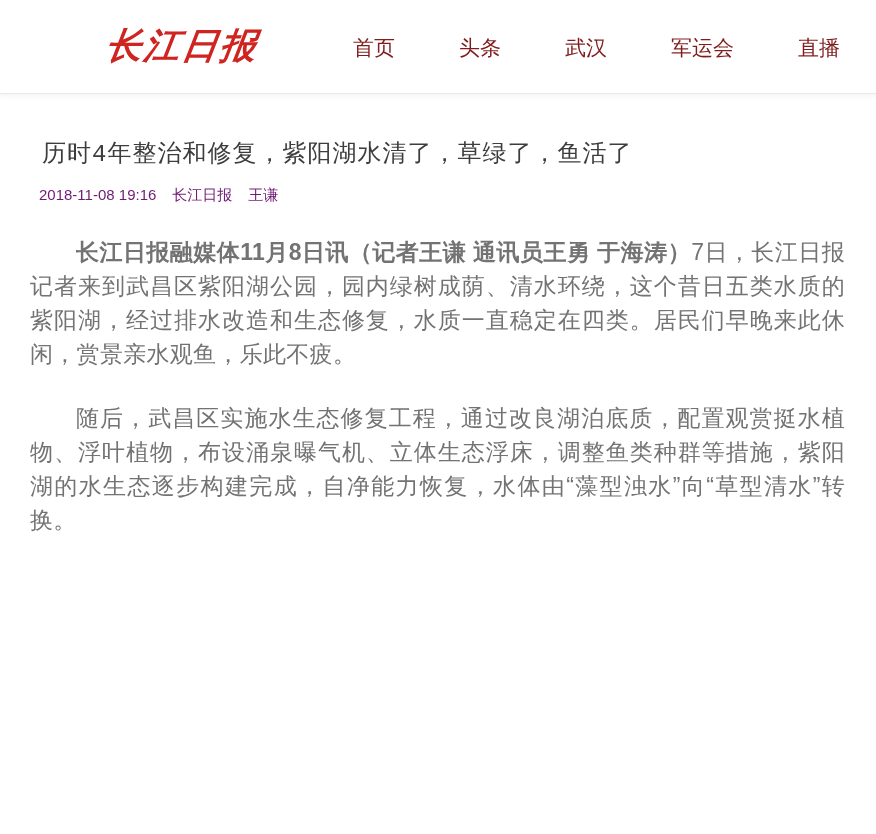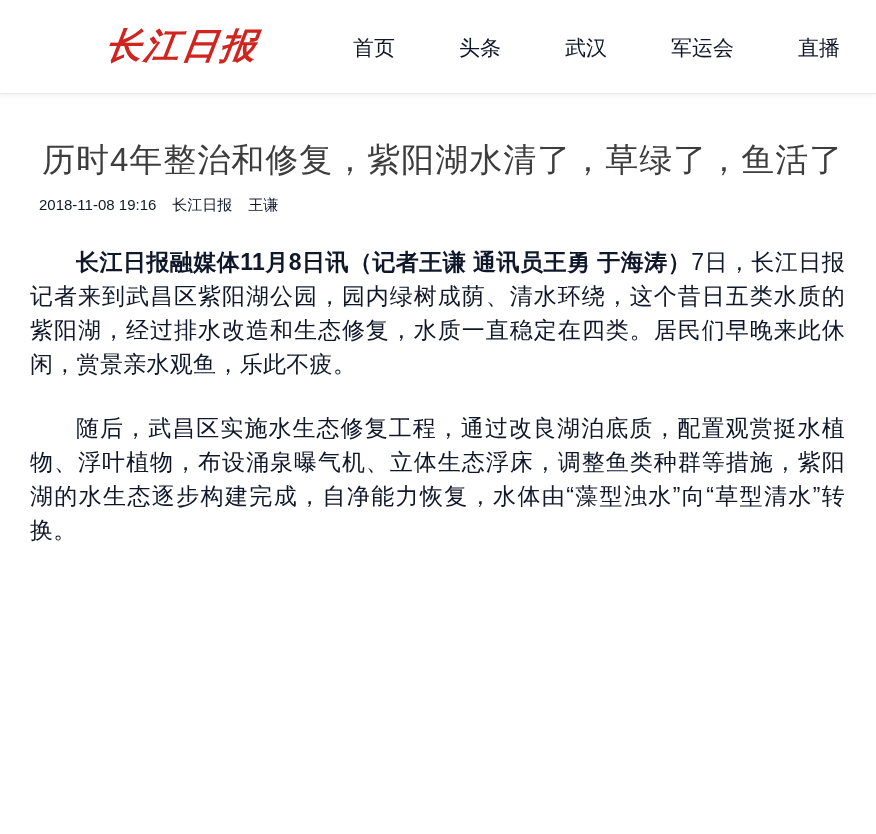--- a/index.html
+++ b/index.html
@@ -35,48 +35,49 @@
     white-space: nowrap;
   }
   .main-nav {
     display: flex;
     gap: 64px;
     font-size: 21px;
     margin-top: 2px;
   }
   .main-nav a {
     text-decoration: none;
-    color: #0f172a;
+    color: #7f1d1d;
     cursor: pointer;
     white-space: nowrap;
   }
   
   .article {
     padding: 0 31px 0 30px;
   }
   .article-title {
     margin: 47px 0 0 12px;
-    font-size: 33px;
+    font-size: 24px;
     line-height: 1.15;
     font-weight: 400;
     color: #3d3d3d;
     letter-spacing: 1px;
+    font-family: Liberation Mono, monospace;
   }
   .article-meta {
     margin: 17px 0 0 9px;
     font-size: 15px;
-    color: #0f172a;
+    color: #701a75;
     display: flex;
     gap: 16px;
   }
   .article p {
     margin: 30px 0 0 0;
     font-size: 23px;
     line-height: 34px;
-    color: #0f172a;
+    color: #737373;
     text-indent: 2em;
     text-align: justify;
     letter-spacing: 0.3px;
   }
   .article p .lead {
     font-weight: bold;
   }
 </style>
 </head>
 <body>

